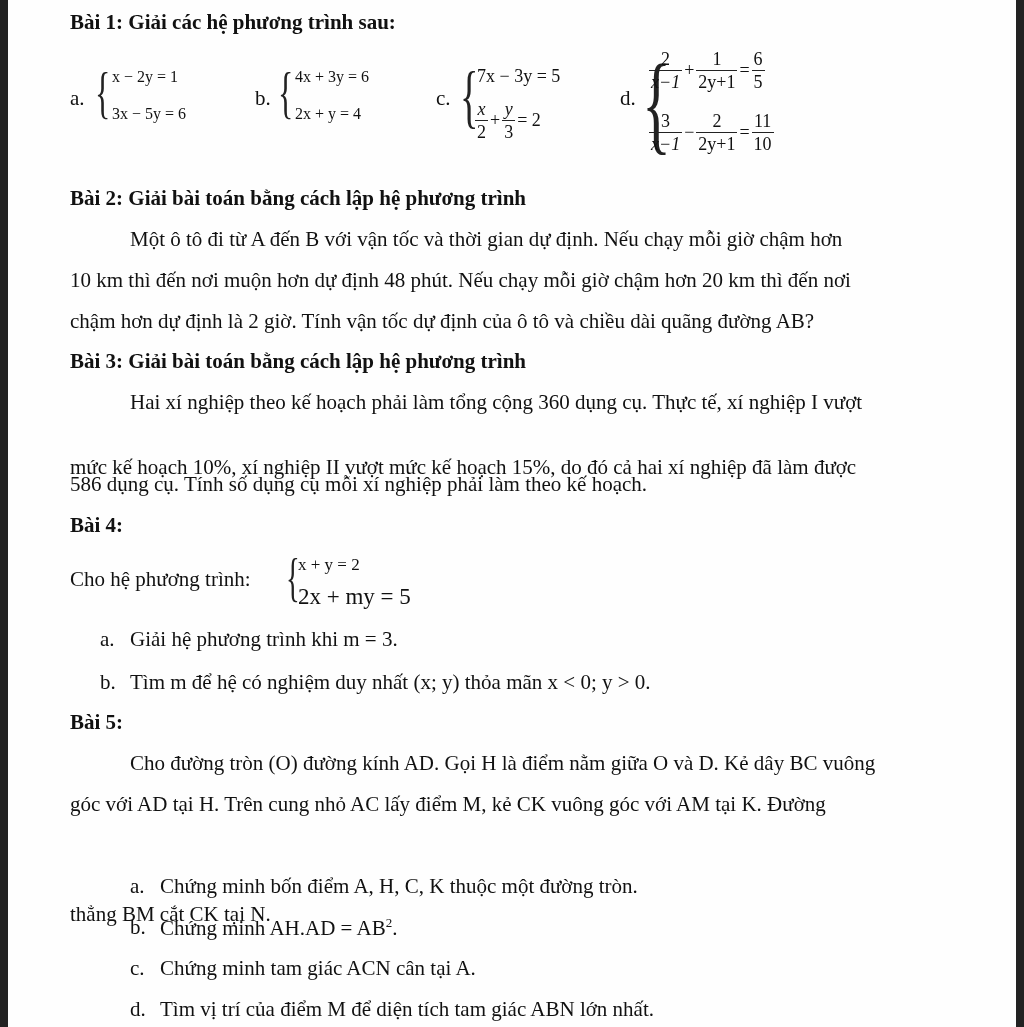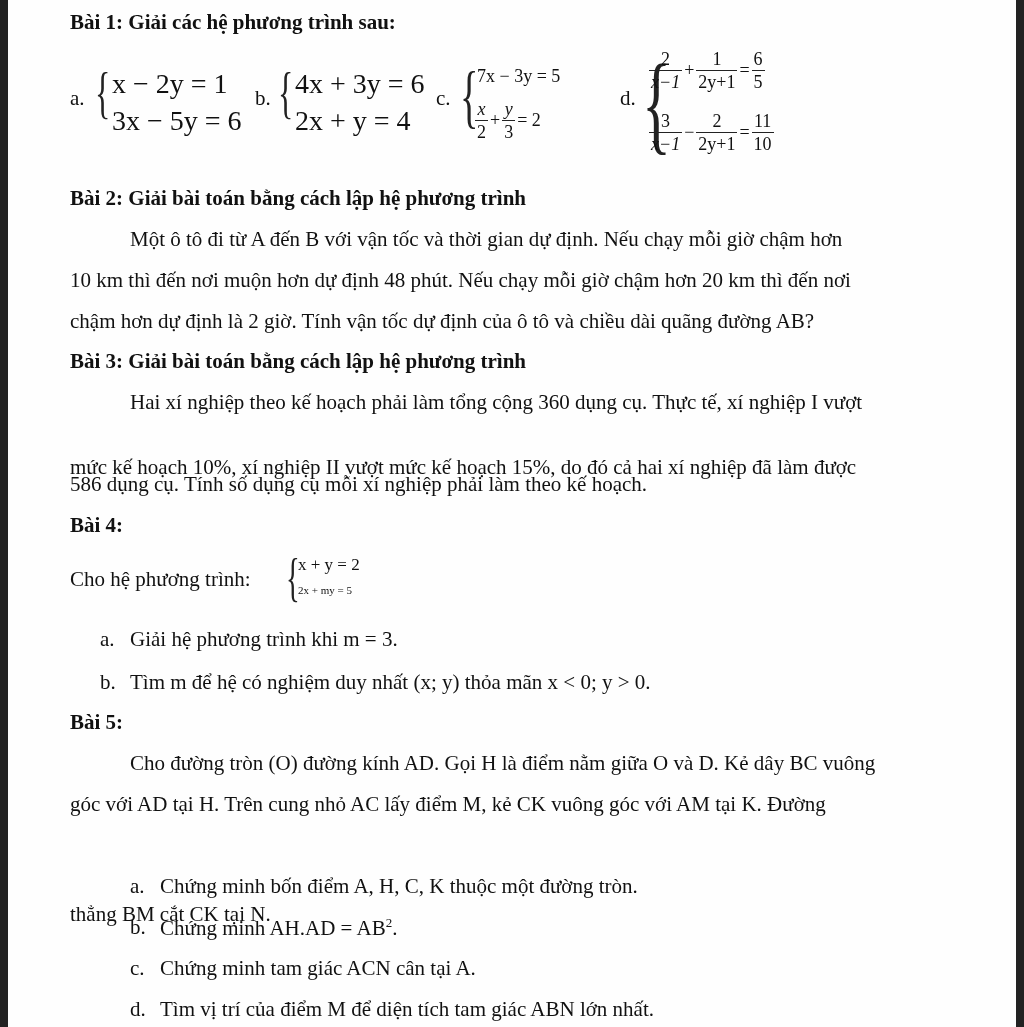--- a/index.html
+++ b/index.html
@@ -9,21 +9,21 @@
     font-family: "Liberation Serif", serif;
     color: #111;
   }
   .page {
     position: absolute; left: 8px; top: 0; width: 1008px; height: 1027px;
     background: #fefefe;
   }
   .abs { position: absolute; white-space: nowrap; }
   .h { font-weight: bold; font-size: 21px; }
   .p { font-size: 21px; }
-  .math { font-family: "Liberation Serif", serif; font-size: 28px; }
+  .math { font-family: "Liberation Serif", serif; font-size: 16px; }
   .brace {
     position: absolute; font-size: 58px; line-height: 1; font-weight: 200;
     transform: scaleX(0.55); transform-origin: left top; color: #222;
   }
   .frac { display: inline-block; vertical-align: middle; text-align: center; margin: 0 1px; }
   .frac .num { display: block; border-bottom: 1px solid #222; padding: 0 2px; line-height: 22px; }
   .frac .den { display: block; padding: 0 2px; line-height: 22px; }
   .eqop { display: inline-block; vertical-align: middle; margin: 0 1px; }
   sup { font-size: 13px; }
 </style>
@@ -67,21 +67,21 @@
 
   <div class="abs h" style="left:62px; top:349px;">Bài 3: Giải bài toán bằng cách lập hệ phương trình</div>
   <div class="abs p" style="left:122px; top:390px;">Hai xí nghiệp theo kế hoạch phải làm tổng cộng 360 dụng cụ. Thực tế, xí nghiệp I vượt</div>
   <div class="abs p" style="left:62px; top:455px;">mức kế hoạch 10%, xí nghiệp II vượt mức kế hoạch 15%, do đó cả hai xí nghiệp đã làm được</div>
   <div class="abs p" style="left:62px; top:472px;">586 dụng cụ. Tính số dụng cụ mỗi xí nghiệp phải làm theo kế hoạch.</div>
 
   <div class="abs h" style="left:62px; top:513px;">Bài 4:</div>
   <div class="abs p" style="left:62px; top:567px;">Cho hệ phương trình:</div>
   <div class="brace abs" style="left:278px; top:552px; font-size:52px;">{</div>
   <div class="abs math" style="left:290px; top:555px; font-size:17px;">x + y = 2</div>
-  <div class="abs math" style="left:290px; top:584px; font-size:11px;">2x + my = 5</div>
+  <div class="abs math" style="left:290px; top:584px; font-size:23px;">2x + my = 5</div>
 
   <div class="abs p" style="left:92px; top:627px;">a.</div>
   <div class="abs p" style="left:122px; top:627px;">Giải hệ phương trình khi m = 3.</div>
   <div class="abs p" style="left:92px; top:670px;">b.</div>
   <div class="abs p" style="left:122px; top:670px;">Tìm m để hệ có nghiệm duy nhất (x; y) thỏa mãn x &lt; 0; y &gt; 0.</div>
 
   <div class="abs h" style="left:62px; top:710px;">Bài 5:</div>
   <div class="abs p" style="left:122px; top:751px;">Cho đường tròn (O) đường kính AD. Gọi H là điểm nằm giữa O và D. Kẻ dây BC vuông</div>
   <div class="abs p" style="left:62px; top:792px;">góc với AD tại H. Trên cung nhỏ AC lấy điểm M, kẻ CK vuông góc với AM tại K. Đường</div>
   <div class="abs p" style="left:62px; top:854px;margin-top:48px;">thẳng BM cắt CK tại N.</div>

